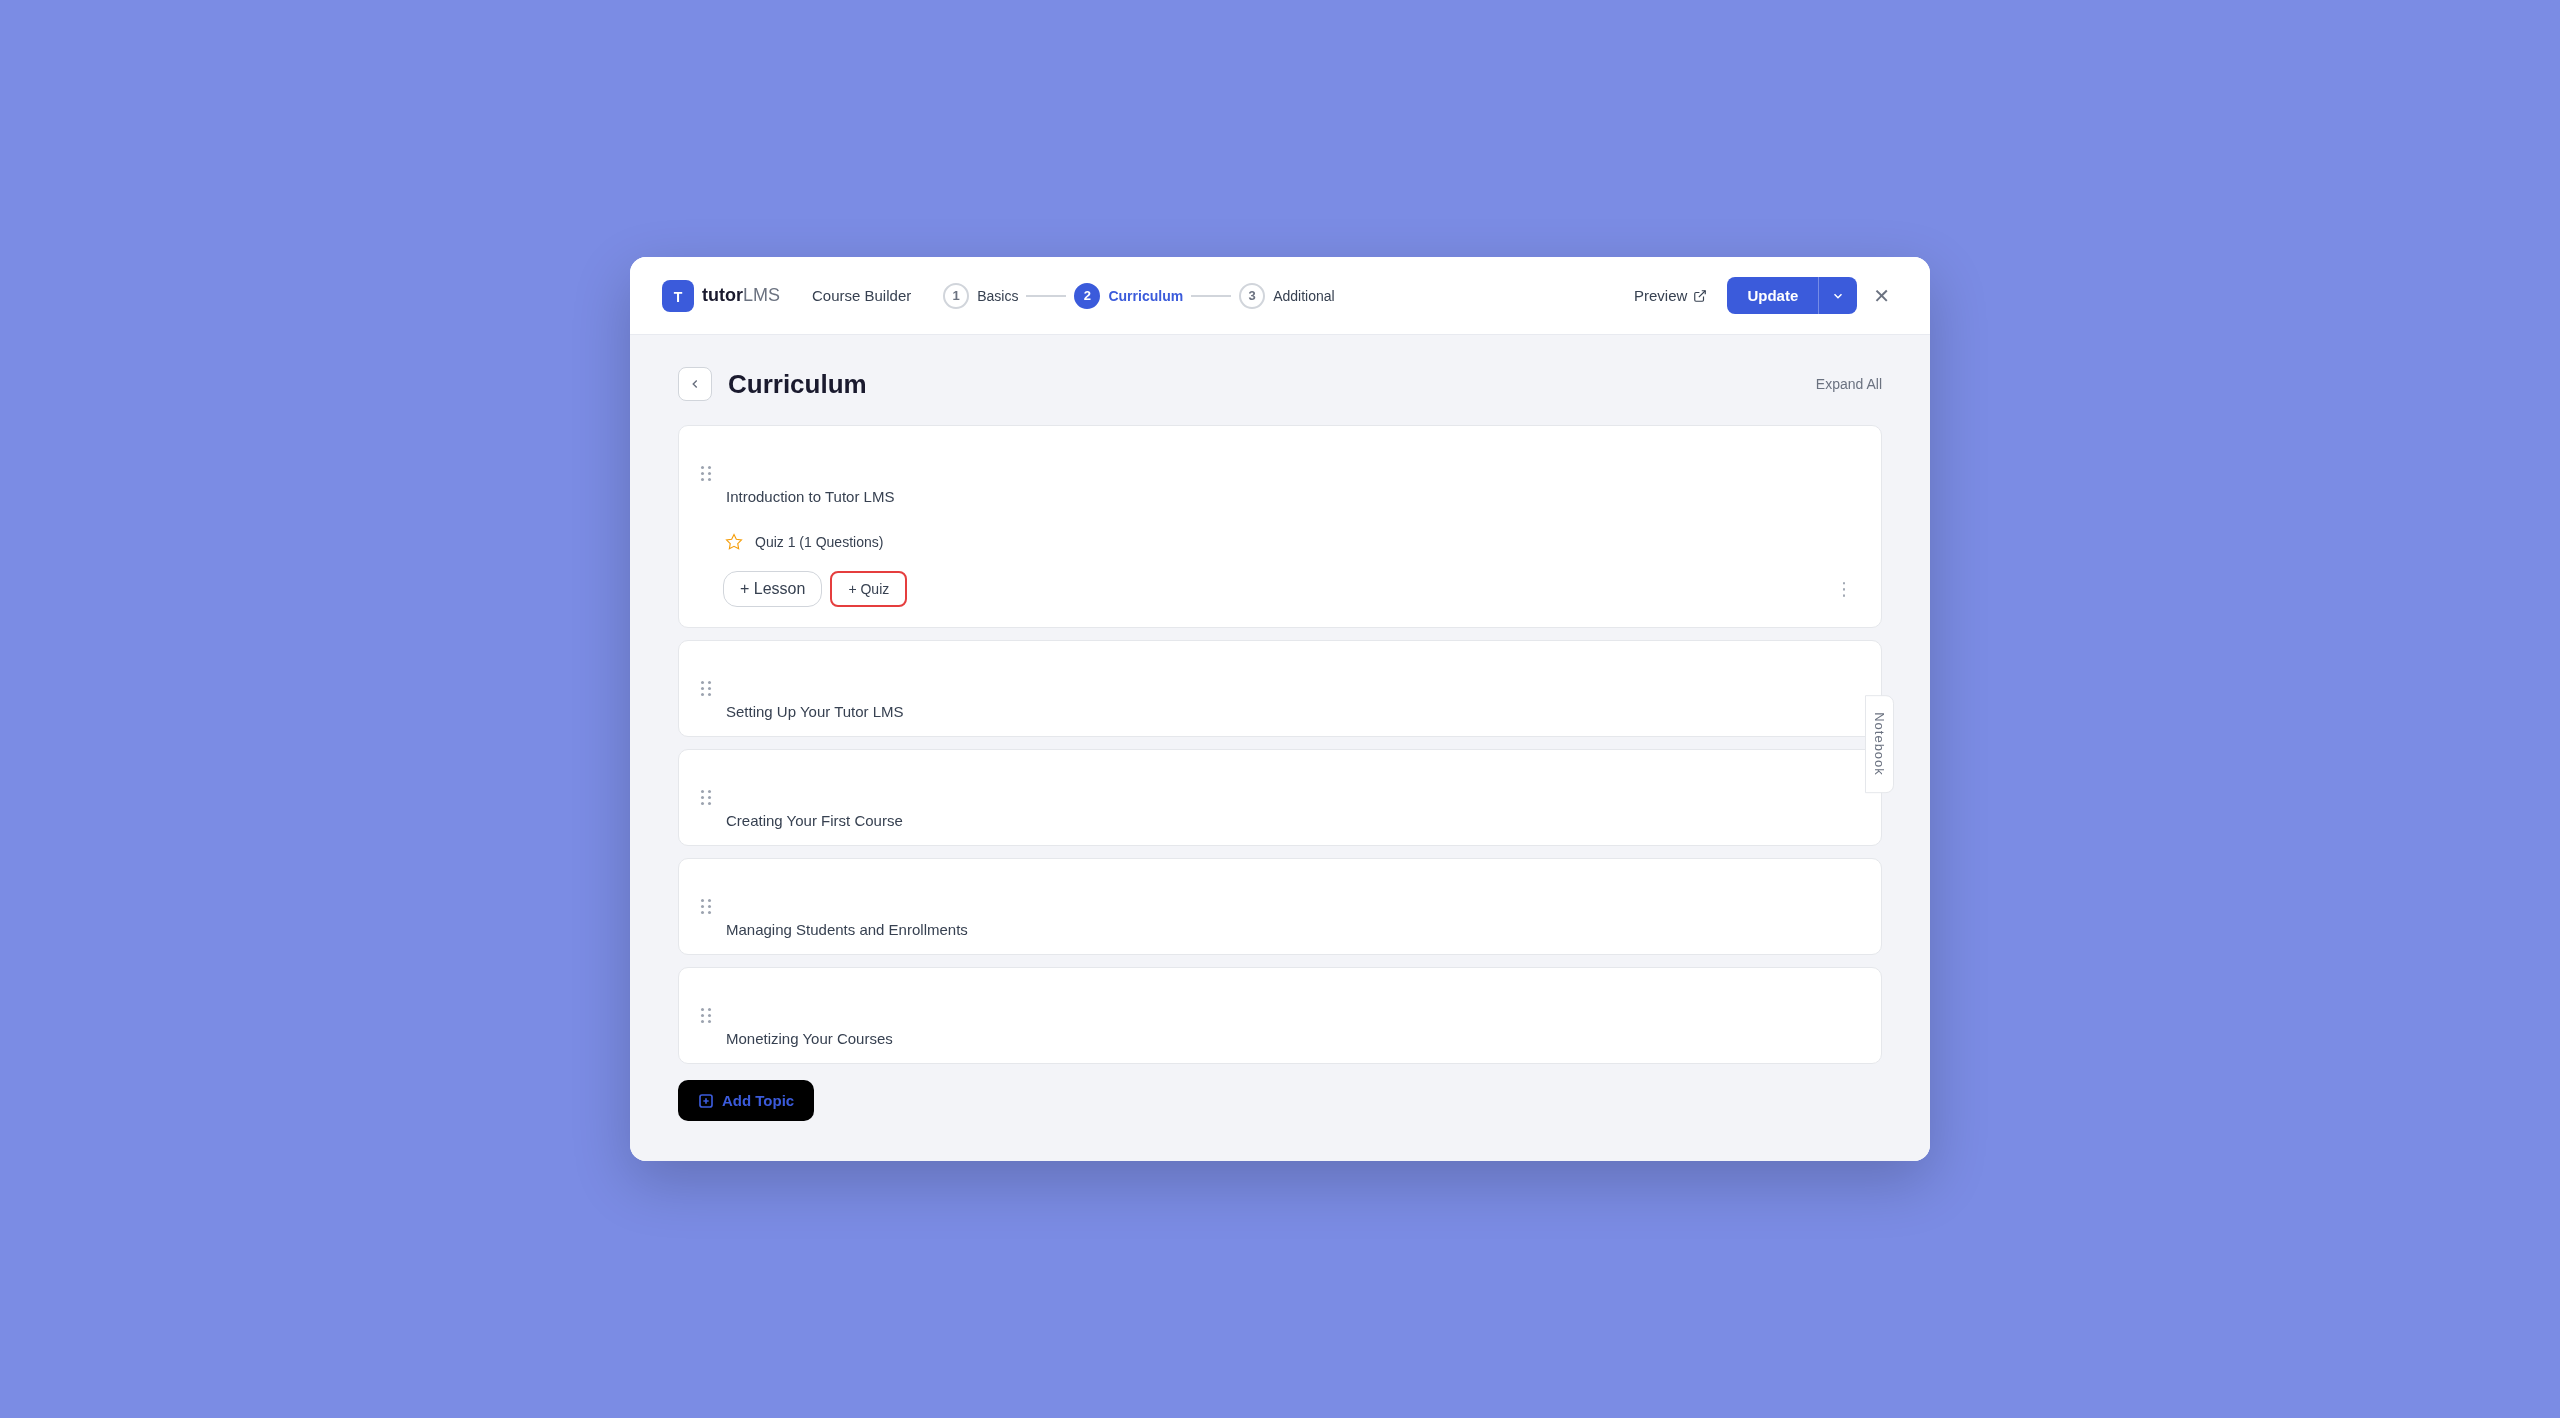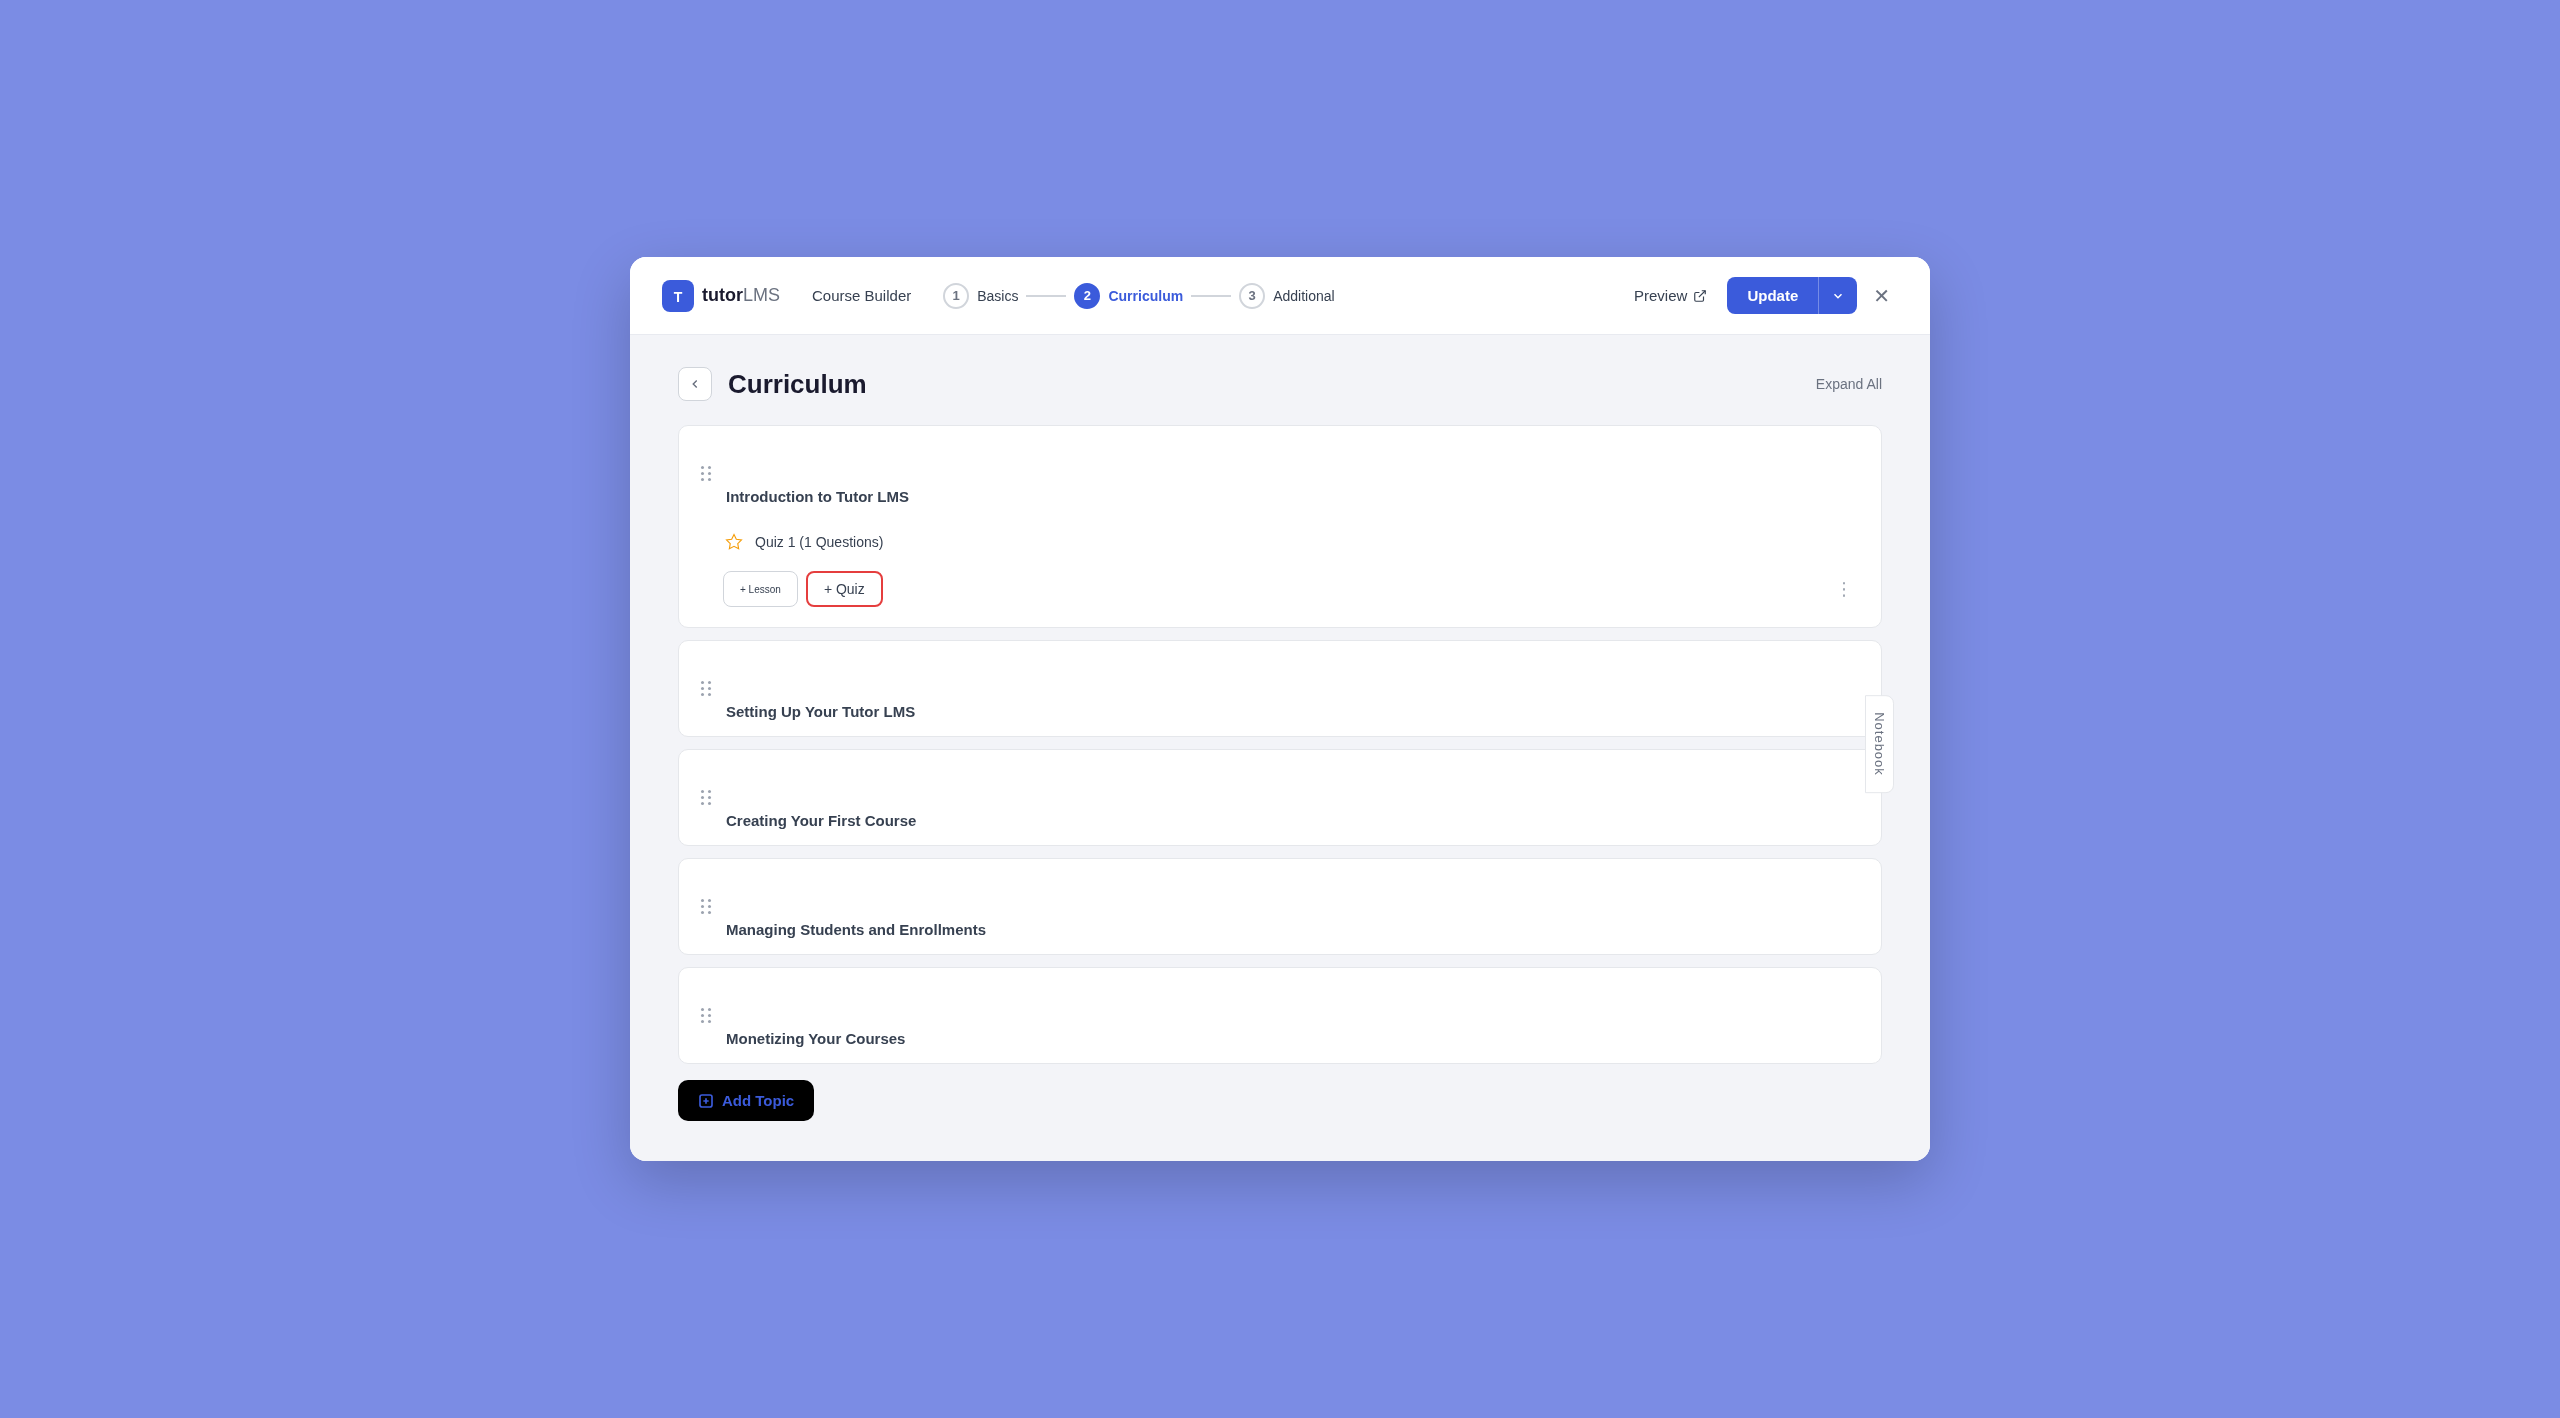--- a/index.html
+++ b/index.html
@@ -215,21 +215,21 @@
     }
     .drag-dot {
       width: 3px;
       height: 3px;
       background: #9ca3af;
       border-radius: 50%;
     }
     .topic-name {
       font-size: 15px;
       color: #374151;
-      font-weight: 700;
+      font-weight: 400;
       margin-top: 46px;
     }
     .topic-content {
       padding: 0 20px 16px 44px;
     }
     .lesson-item {
       display: flex;
       align-items: center;
       gap: 10px;
       padding: 10px 0;
@@ -262,24 +262,24 @@
     .action-buttons {
       display: flex;
       gap: 8px;
     }
     .add-lesson-btn {
       display: flex;
       align-items: center;
       gap: 6px;
       padding: 8px 16px;
       border: 1.5px solid #d1d5db;
-      border-radius: 8px;
-      background: #fff;
-      color: #374151;
-      font-size: 10px;
+      border-radius: 14px;
+      background: #fff;
+      color: #374151;
+      font-size: 16px;
       cursor: pointer;
     }
     .add-quiz-btn {
       display: flex;
       align-items: center;
       gap: 6px;
       padding: 8px 16px;
       border: 2px solid #e53e3e;
       border-radius: 8px;
       background: #fff;

